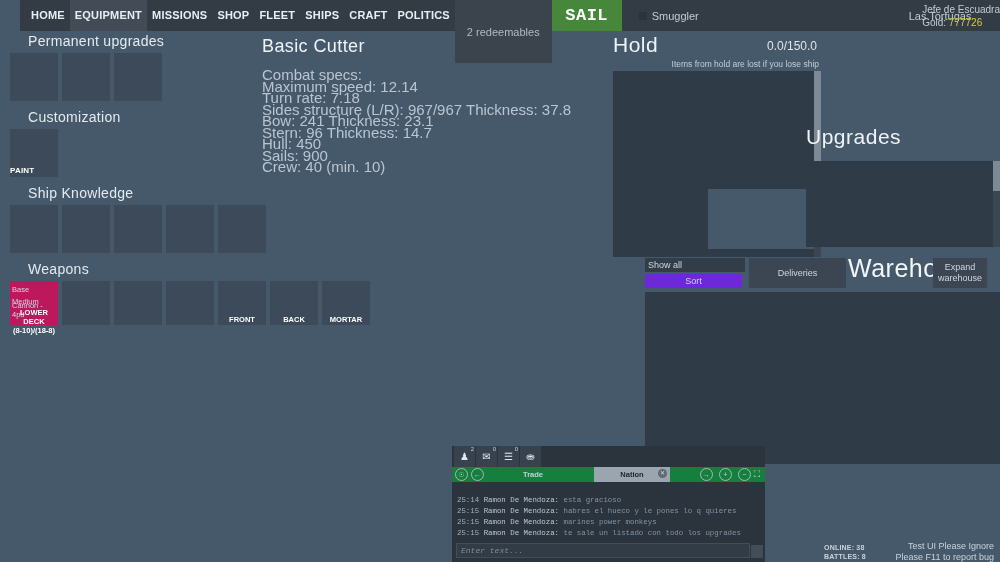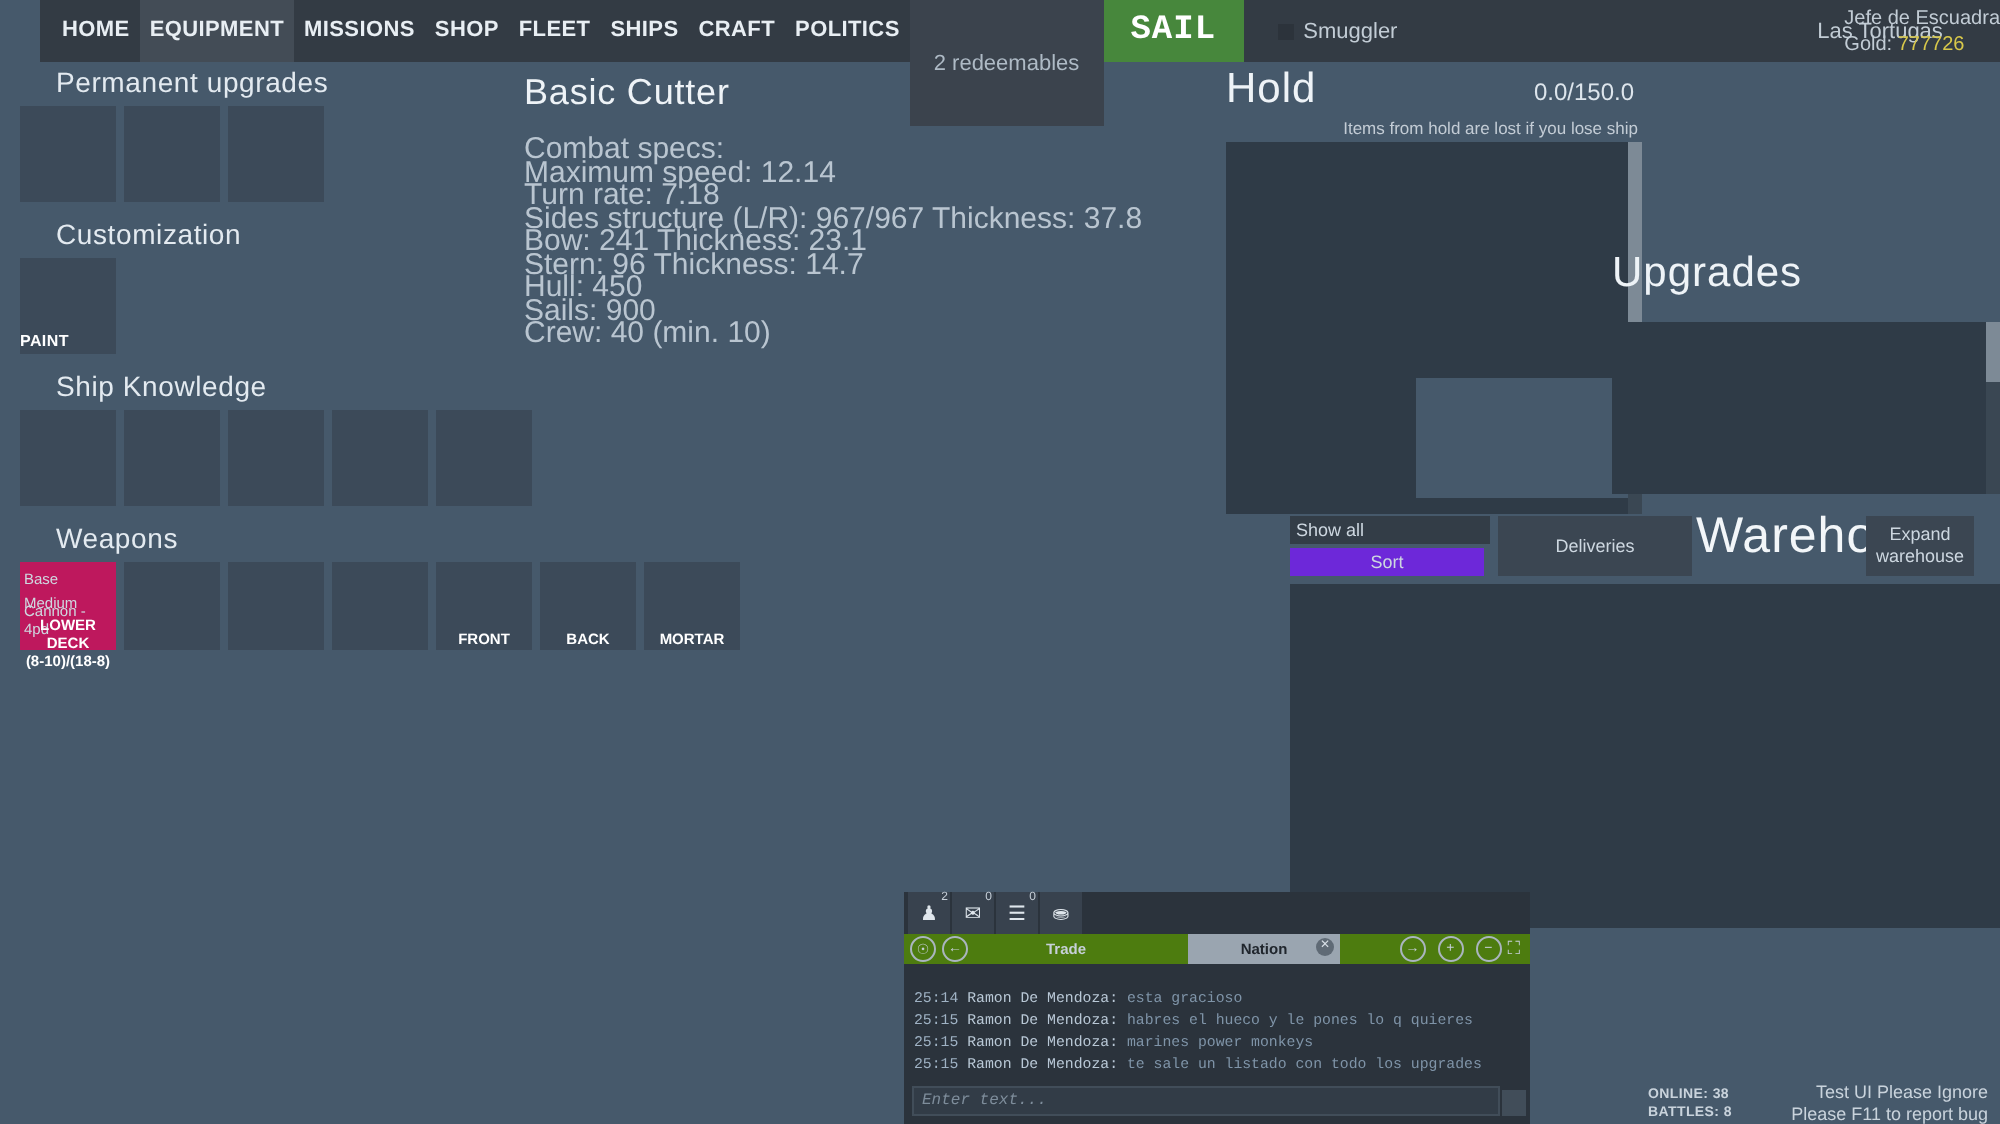--- a/index.html
+++ b/index.html
@@ -142,21 +142,21 @@
   }
   .ctab{
     width:21px;height:21px;background:#38424e;position:relative;
     display:flex;align-items:center;justify-content:center;
   }
   .ctab .badge{
     position:absolute;top:0px;right:1px;font-size:6px;color:#c7d0d9;line-height:6px;
   }
   .chat-toolbar{
     position:absolute;left:0;top:21px;width:313px;height:15px;
-    background:#4d7c0f;display:flex;align-items:center;
+    background:#15803d;display:flex;align-items:center;
   }
   .circ{
     width:11px;height:11px;border:1px solid #aab5bf;border-radius:50%;
     display:flex;align-items:center;justify-content:center;
     font-size:7px;color:#c6cfd8;margin-left:3px;
   }
   .chan{
     font-size:7.5px;font-weight:bold;color:#c7d0d9;text-align:center;
     line-height:15px;
   }

